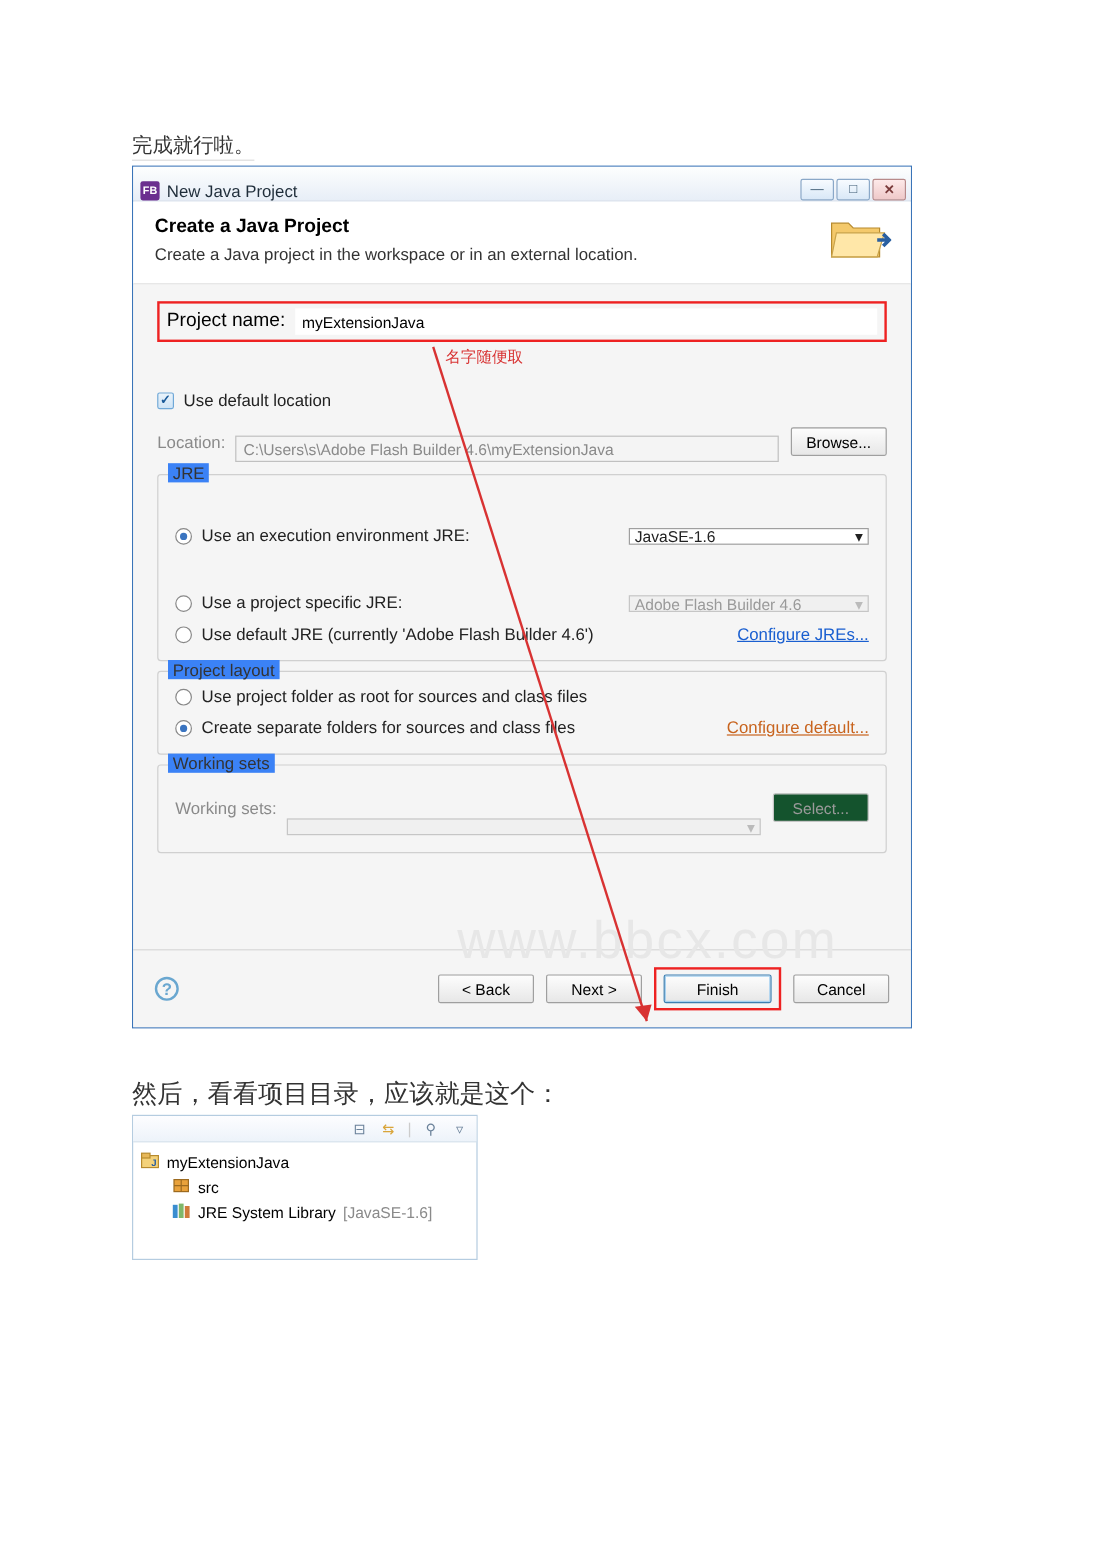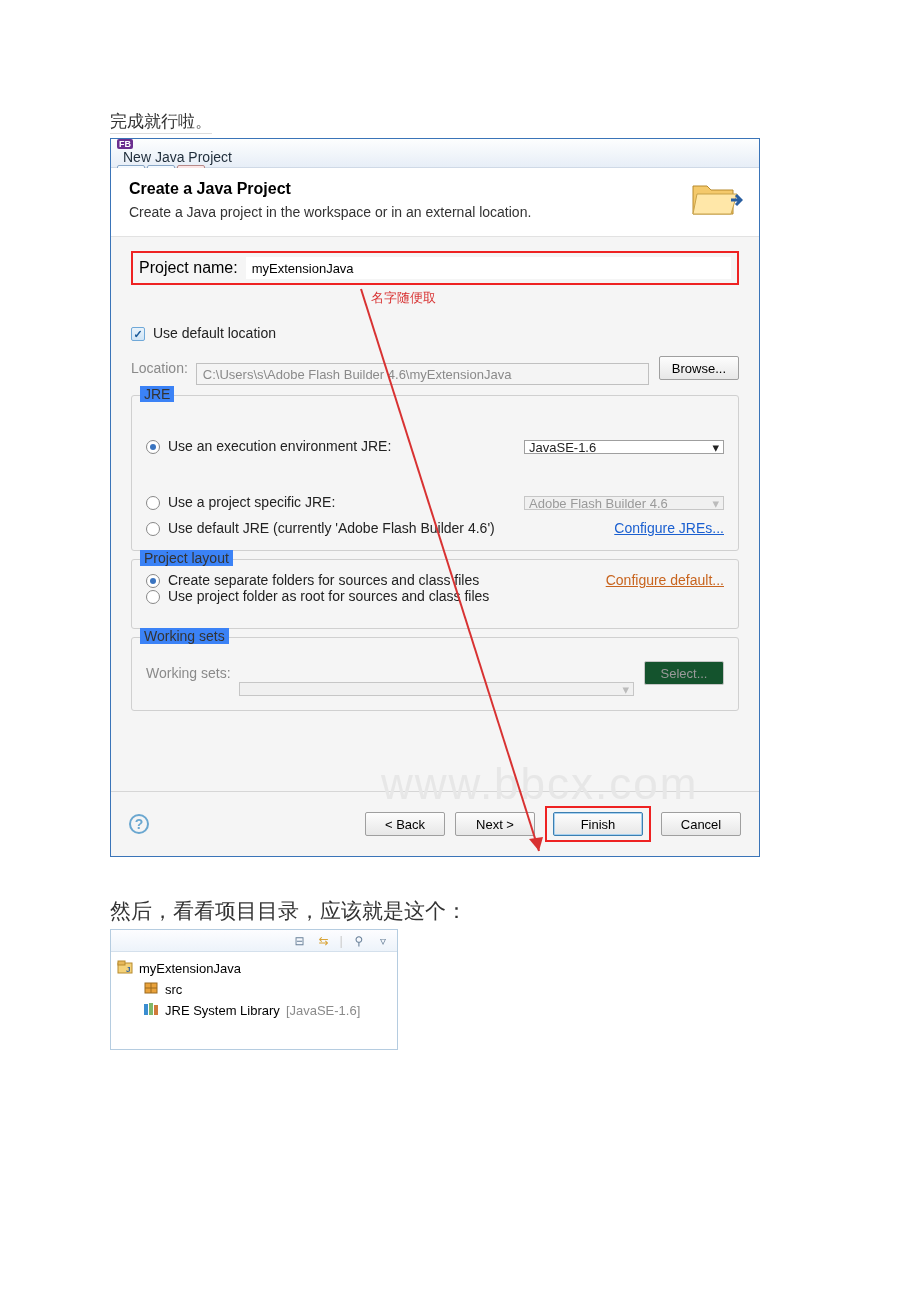--- a/index.html
+++ b/index.html
@@ -5,23 +5,22 @@
   * { box-sizing: border-box; font-family: "Segoe UI", Tahoma, sans-serif; }
   body { margin: 0; background: #fff; width: 920px; height: 1302px; position: relative; }
   .page { padding: 110px 110px 0 110px; }
   .intro-text { font-size: 17px; color: #333; margin-bottom: 4px; border-bottom: 1px solid #ddd; display: inline-block; }
   .dlg {
     width: 650px; border: 1px solid #3a74b8; background: #fff;
     box-shadow: inset 0 0 0 1px #e9f3fb;
   }
   .titlebar {
     height: 29px; background: linear-gradient(#fdfefe, #e7eef7);
-    display: flex; align-items: flex-start; padding: 0 4px 0 6px;
+    display: flex; align-items: flex-end; padding: 0 4px 0 6px;
     border-bottom: 1px solid #cfd9e6;
-    flex-direction: column;
   }
   .tb-icon { width: 16px; height: 16px; background:#6b2f8f; border-radius:2px; display:flex; align-items:center; justify-content:center; font-size:9px; color:#fff; font-weight:bold; }
   .tb-title { margin-left: 6px; font-size: 14px; color: #1f2d3a; flex: 1; }
   .win-btns { display: flex; gap: 2px; }
   .win-btn { width: 28px; height: 18px; border: 1px solid #8aa8c8; border-radius: 2px; background: linear-gradient(#f7fbff,#d9e8f7); display:flex; align-items:center; justify-content:center; font-size:11px; color:#3b5971; cursor:default; }
   .win-btn.close { border-color:#b88a8a; background:linear-gradient(#fde9e9,#efc9c9); color:#7a3b3b; font-weight:bold; }
 
   .banner { padding: 12px 18px 16px 18px; background:#fff; border-bottom:1px solid #e2e2e2; position:relative; }
   .banner h2 { margin:0 0 6px 0; font-size: 16px; font-weight: bold; color:#000; }
   .banner p { margin:0; font-size: 14px; color:#333; }
@@ -145,29 +144,29 @@
           <span class="radio"></span>
           <span>Use default JRE (currently 'Adobe Flash Builder 4.6')</span>
           <span class="spacer"></span>
           <span class="link">Configure JREs...</span>
         </div>
       </div>
 
       <div class="group">
         <span class="group-title">Project layout</span>
 
+        <div class="radio-row">
+          <span class="radio"></span>
+          <span>Use project folder as root for sources and class files</span>
+        </div>
         <div class="radio-row" style="margin-bottom:0;">
           <span class="radio sel"></span>
           <span>Create separate folders for sources and class files</span>
           <span class="spacer"></span>
           <span class="link" style="color:#c8641e;">Configure default...</span>
-        </div>
-        <div class="radio-row">
-          <span class="radio"></span>
-          <span>Use project folder as root for sources and class files</span>
         </div>
       </div>
 
       <div class="group">
         <span class="group-title">Working sets</span>
 
         <div class="row" style="margin-bottom:0;">
           <span class="label disabled-label">Working sets:</span>
           <span class="select disabled" style="flex:1;">
             <span></span>

